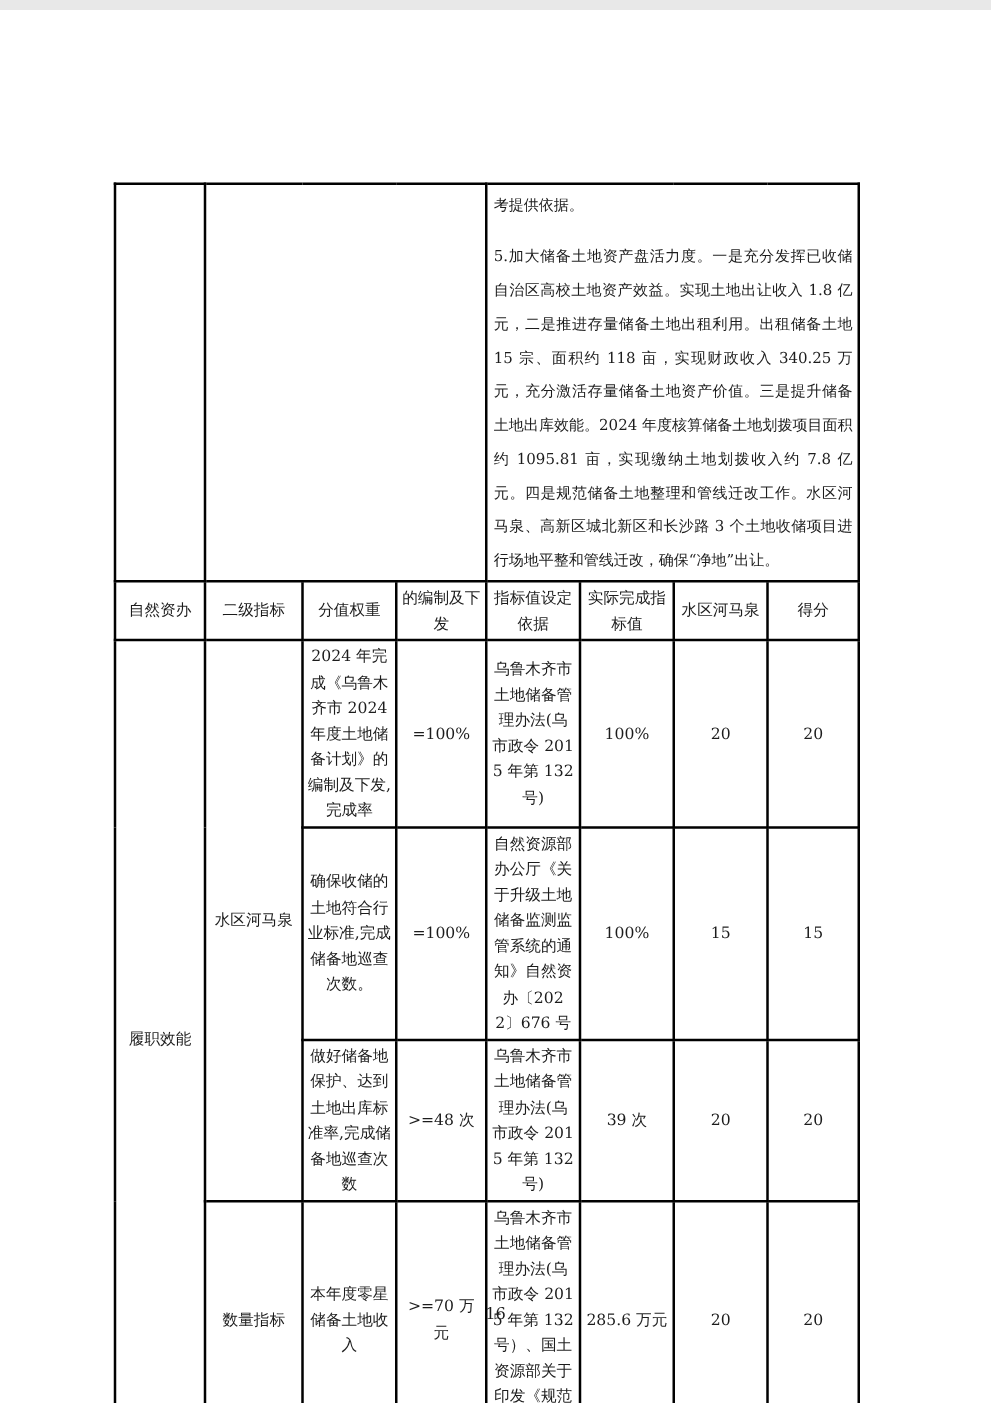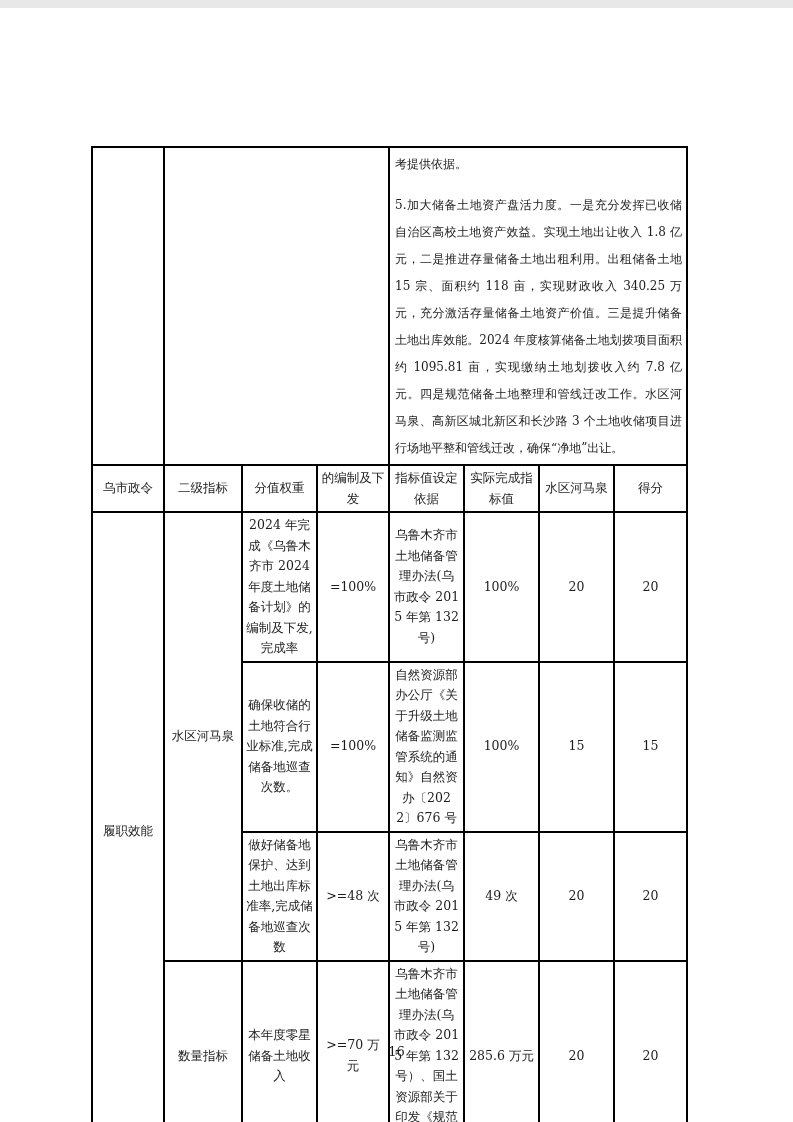--- a/index.html
+++ b/index.html
@@ -82,21 +82,21 @@
       <tr class="row-cont">
         <td></td>
         <td colspan="3"></td>
         <td colspan="4" class="cont-cell">
           <p class="para-tail">考提供依据。</p>
           <p class="para-5">5.加大储备土地资产盘活力度。一是充分发挥已收储自治区高校土地资产效益。实现土地出让收入 1.8 亿元，二是推进存量储备土地出租利用。出租储备土地 15 宗、面积约 118 亩，实现财政收入 340.25 万元，充分激活存量储备土地资产价值。三是提升储备土地出库效能。2024 年度核算储备土地划拨项目面积约 1095.81 亩，实现缴纳土地划拨收入约 7.8 亿元。四是规范储备土地整理和管线迁改工作。水区河马泉、高新区城北新区和长沙路 3 个土地收储项目进行场地平整和管线迁改，确保“净地”出让。</p>
         </td>
       </tr>
 
       <tr class="row-header">
-        <td>乌市政令</td>
+        <td>自然资办</td>
         <td>二级指标</td>
         <td>分值权重</td>
         <td>的编制及下发</td>
         <td>指标值设定依据</td>
         <td>实际完成指标值</td>
         <td>水区河马泉</td>
         <td>得分</td>
       </tr>
 
       <tr class="row-data-1">
@@ -116,21 +116,21 @@
         <td>自然资源部办公厅《关于升级土地储备监测监管系统的通知》自然资办〔2022〕676 号</td>
         <td>100%</td>
         <td>15</td>
         <td>15</td>
       </tr>
 
       <tr class="row-data-3">
         <td>做好储备地保护、达到土地出库标准率,完成储备地巡查次数</td>
         <td>&gt;=48 次</td>
         <td>乌鲁木齐市土地储备管理办法(乌市政令 2015 年第 132 号)</td>
-        <td>49 次</td>
+        <td>39 次</td>
         <td>20</td>
         <td>20</td>
       </tr>
 
       <tr class="row-data-4">
         <td>数量指标</td>
         <td>本年度零星储备土地收入</td>
         <td>&gt;=70 万元</td>
         <td>乌鲁木齐市土地储备管理办法(乌市政令 2015 年第 132 号）、国土资源部关于印发《规范国有土地</td>
         <td>285.6 万元</td>

